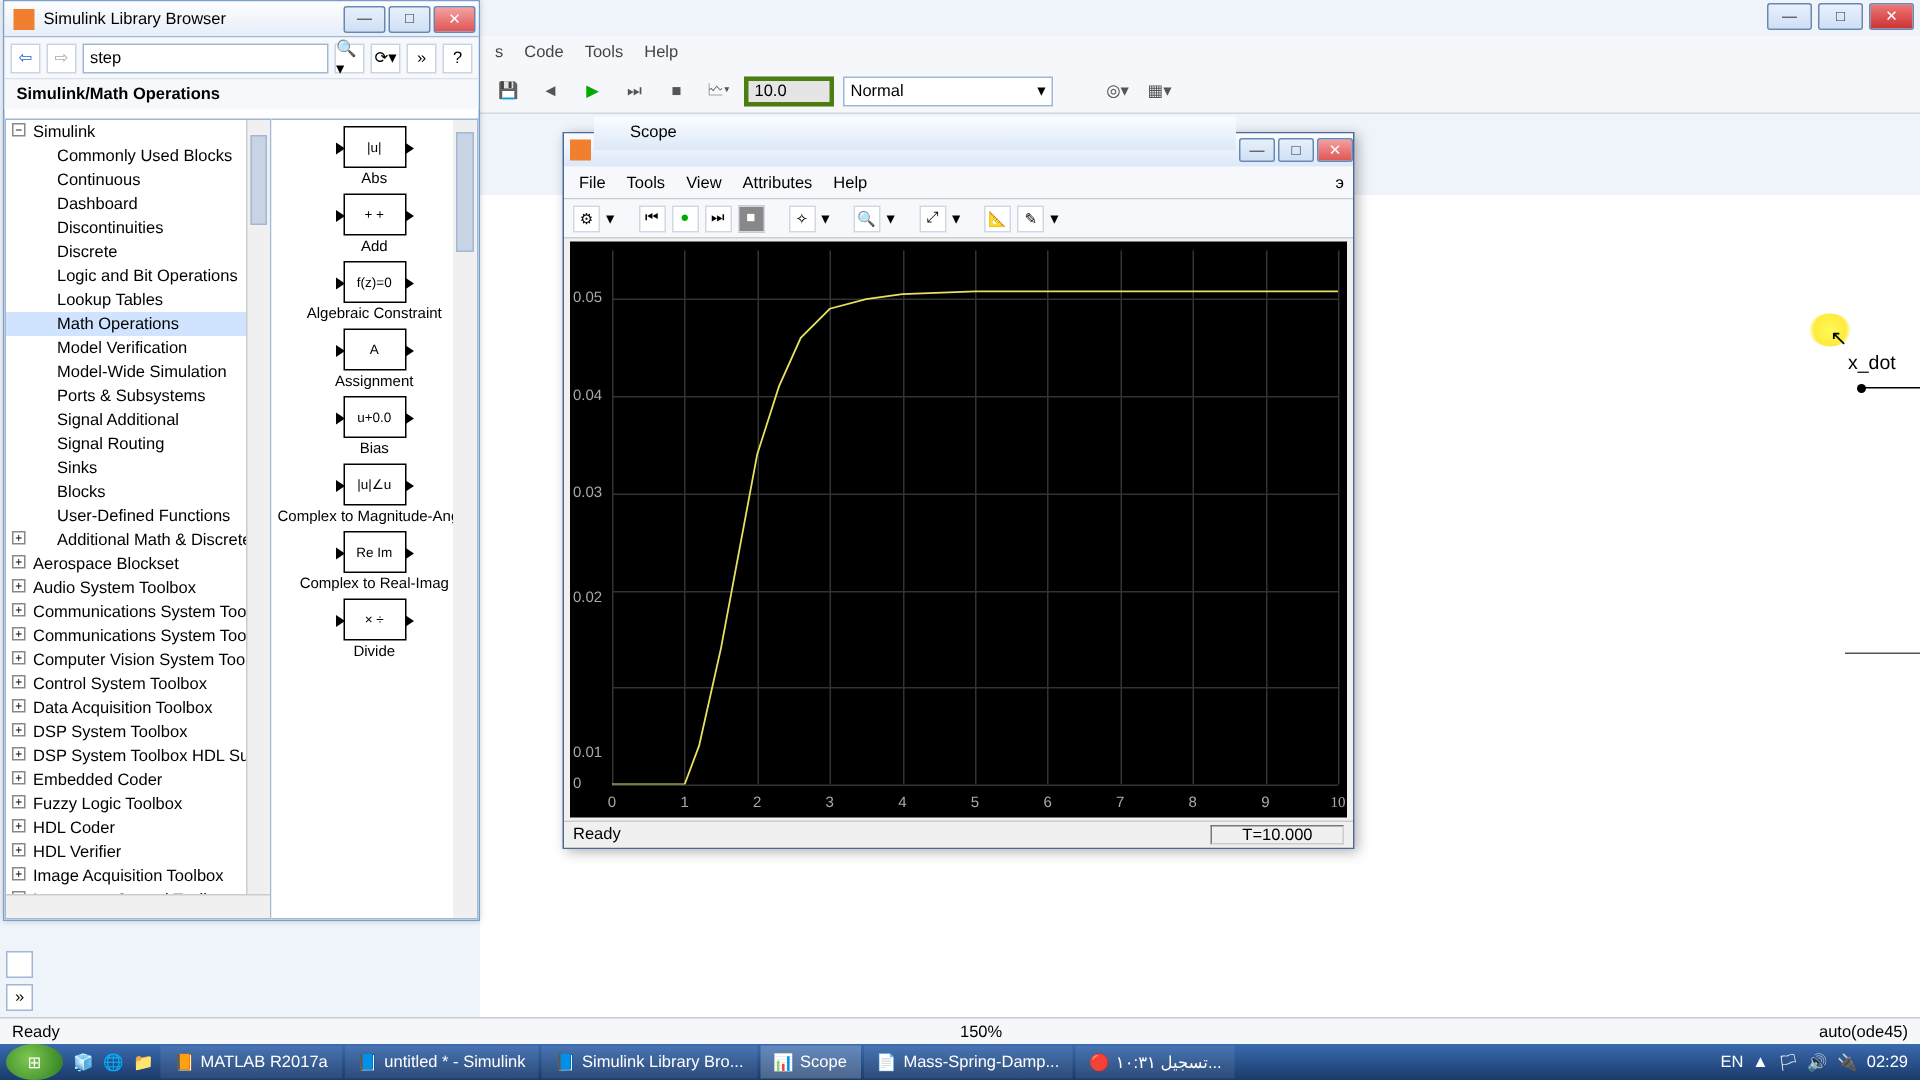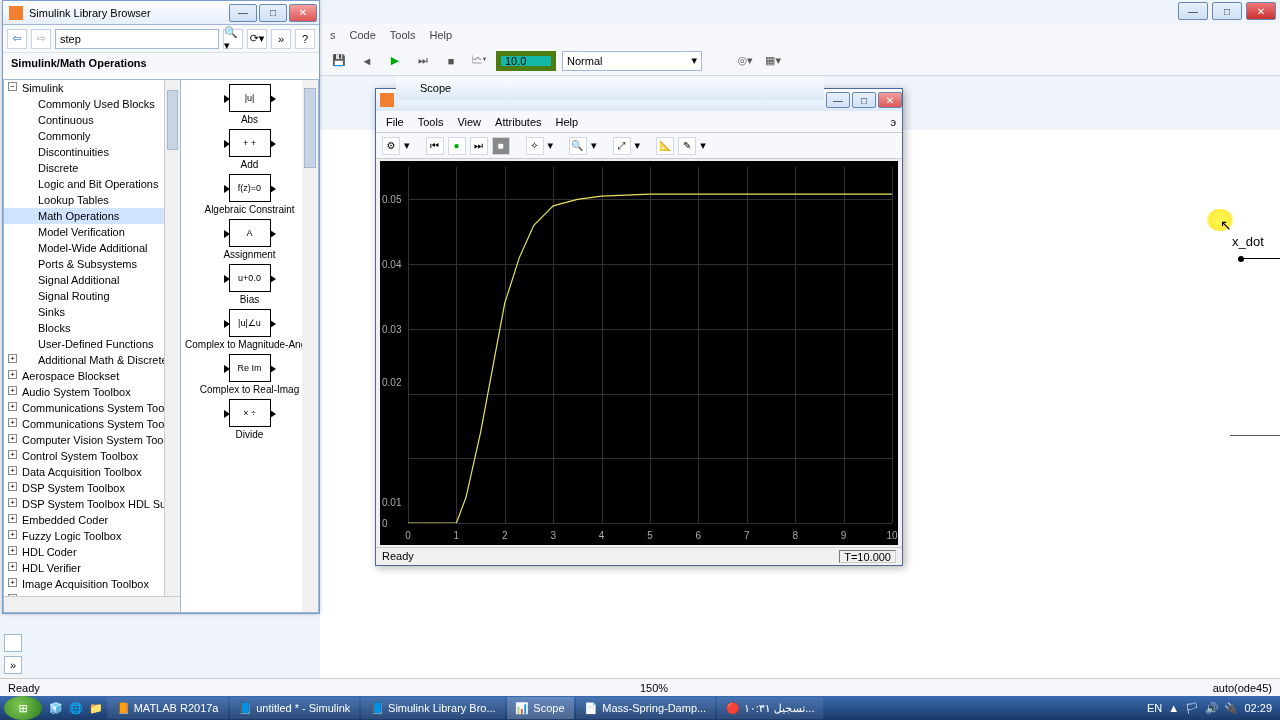--- a/index.html
+++ b/index.html
@@ -34,21 +34,21 @@
 .blk .sym::before { left:-6px; top:10px; border-top:4px solid transparent; border-bottom:4px solid transparent; border-left:6px solid #000;}
 .blk .sym::after { right:-6px; top:10px; border-top:4px solid transparent; border-bottom:4px solid transparent; border-left:6px solid #000;}
 .blk .lbl { font-size:10px; }
 .blocks-scroll { position:absolute; right:0; top:0; bottom:0; width:16px; background:#f0f0f0;}
 .blocks-scroll .thumb{ position:absolute; left:2px; right:2px; top:8px; height:80px; background:#c8d4e4; border:1px solid #a0b7d6;}
 
 
 .mainmenu { position:absolute; left:320px; right:0; top:24px; height:22px; background:#f5f7fb; display:flex; gap:14px; padding-left:10px; align-items:center; color:#444;}
 .maintbar { position:absolute; left:320px; right:0; top:46px; height:30px; background:#f5f7fb; border-bottom:1px solid #d0d8e4; display:flex; align-items:center; gap:6px; padding-left:8px;}
 .tbtn { width:22px; height:22px; border:1px solid transparent; display:flex; align-items:center; justify-content:center; color:#555;}
-.stoptime{ width:60px; height:20px; border:5px solid #4d7c0f; background:#14b8a6; padding:0 4px;}
+.stoptime{ width:60px; height:20px; border:3px solid #4d7c0f; background:#e5e5e5; padding:0 4px;}
 .simmode { width:140px; height:20px; border:1px solid #a0b7d6; background:#fff; padding:0 4px; display:flex; align-items:center; justify-content:space-between;}
 .canvas { position:absolute; left:320px; right:0; top:130px; bottom:40px; background:#fff; }
 .canvas .label { position:absolute; font-size:13px; }
 .wire { position:absolute; background:#000; height:1px;}
 .node { position:absolute; width:6px; height:6px; border-radius:50%; background:#000;}
 
 
 .scopewin { position:absolute; left:375px; top:88px; width:528px; height:478px; background:#f0f0f0; border:1px solid #4a6a9a; box-shadow:2px 2px 8px rgba(0,0,0,.3);}
 .scope-title { height:22px; background:linear-gradient(#6fa0e0,#3878c8); display:flex; align-items:center; color:#fff; padding-left:4px;}
 .scope-title .ico{ width:14px; height:14px; background:#f08030; margin-right:6px;}
@@ -60,21 +60,21 @@
 .scope-tbar { height:26px; background:#f6f8fc; display:flex; align-items:center; gap:4px; padding-left:6px; border-bottom:1px solid #ccc;}
 .sbtn { width:18px; height:18px; border:1px solid #d0d8e4; background:#fff; display:flex; align-items:center; justify-content:center; font-size:10px;}
 .sbtn.play{ color:#0a0;}
 .plot { position:absolute; left:4px; right:4px; top:72px; bottom:20px; background:#000;}
 .plot-inner { position:absolute; left:28px; right:8px; top:6px; bottom:22px;}
 .grid-v,.grid-h{ position:absolute; background:#333;}
 .ytick{ position:absolute; left:2px; color:#aaa; font-size:10px; transform:translateY(-50%);}
 .xtick{ position:absolute; bottom:4px; color:#aaa; font-size:10px; transform:translateX(-50%);}
 svg.curve{ position:absolute; inset:0; }
 .scope-status{ position:absolute; bottom:0; left:0; right:0; height:18px; background:#f0f0f0; border-top:1px solid #ccc; display:flex; justify-content:space-between; padding:2px 6px;}
-.scope-status .tbox{ border:1px inset #ccc; padding:0 4px;}
+.scope-status .tbox{ border:1px inset #ccc; padding:0 20px;}
 
 
 .cursor-hl { position:absolute; left:830px; top:120px; width:28px; height:22px; background:radial-gradient(circle,#fff95a 0%,#ffeb3b 60%,transparent 80%); border-radius:50%; pointer-events:none;}
 .cursor-arrow{ position:absolute; left:844px; top:128px; font-size:14px; pointer-events:none;}
 
 
 .botbar { position:absolute; left:0; right:0; bottom:24px; height:18px; background:#f5f7fb; border-top:1px solid #ccc; display:flex; align-items:center; padding:0 8px; justify-content:space-between;}
 .expand-btn{ position:absolute; left:4px; bottom:46px; width:18px; height:18px; border:1px solid #a0b7d6; background:#fff; display:flex; align-items:center; justify-content:center;}
 .side-sq { position:absolute; left:4px; bottom:68px; width:18px; height:18px; border:1px solid #a0b7d6; background:#fff;}
 
@@ -197,24 +197,24 @@
   <div class="xtick" style="left: 28px;">0</div>
       <div class="xtick" style="left: 76.4px;">1</div>
       <div class="xtick" style="left: 124.8px;">2</div>
       <div class="xtick" style="left: 173.2px;">3</div>
       <div class="xtick" style="left: 221.6px;">4</div>
       <div class="xtick" style="left: 270px;">5</div>
       <div class="xtick" style="left: 318.4px;">6</div>
       <div class="xtick" style="left: 366.8px;">7</div>
       <div class="xtick" style="left: 415.2px;">8</div>
       <div class="xtick" style="left: 463.6px;">9</div>
-      <div class="xtick" style="left: 512px;">10</div>
+      <div class="xtick" style="left: 512px; font-family: Liberation Serif, serif;">10</div>
       <div class="ytick" style="top: 362px;">0</div>
       <div class="ytick" style="top: 297.273px; margin-top: 44px;">0.01</div>
-      <div class="ytick" style="top: 221px;">0.02</div>
+      <div class="ytick" style="top: 238px;">0.02</div>
       <div class="ytick" style="top: 167.818px;">0.03</div>
       <div class="ytick" style="top: 103.091px;">0.04</div>
       <div class="ytick" style="top: 38.3636px;">0.05</div>
     </div>
   <div class="scope-status">
     <span>Ready</span>
     <span class="tbox">T=10.000</span>
   </div>
   <div class="cursor-hl"></div>
   <div class="cursor-arrow">↖</div>
@@ -240,28 +240,28 @@
     <div class="navbtn">?</div>
   </div>
   <div class="lib-path">Simulink/Math Operations</div>
   <div class="lib-body">
     <div class="tree">
       <ul id="tree-root">
           <li><span class="exp">−</span>Simulink</li>
           <ul class="lv2">
             <li>Commonly Used Blocks</li>
             <li>Continuous</li>
-            <li>Commonly</li>
+            <li>Dashboard</li>
             <li>Discontinuities</li>
             <li>Discrete</li>
             <li>Logic and Bit Operations</li>
             <li>Lookup Tables</li>
             <li class="sel">Math Operations</li>
             <li>Model Verification</li>
-            <li>Model-Wide Additional</li>
+            <li>Model-Wide Simulation</li>
             <li>Ports &amp; Subsystems</li>
             <li>Signal Additional</li>
             <li>Signal Routing</li>
             <li>Sinks</li>
             <li>Blocks</li>
             <li>User-Defined Functions</li>
             <li><span class="exp">+</span>Additional Math &amp; Discrete</li>
           </ul>
           <li style="padding-left: 18px;"><span class="exp">+</span>Aerospace Blockset</li>
           <li style="padding-left: 18px;"><span class="exp">+</span>Audio System Toolbox</li>

